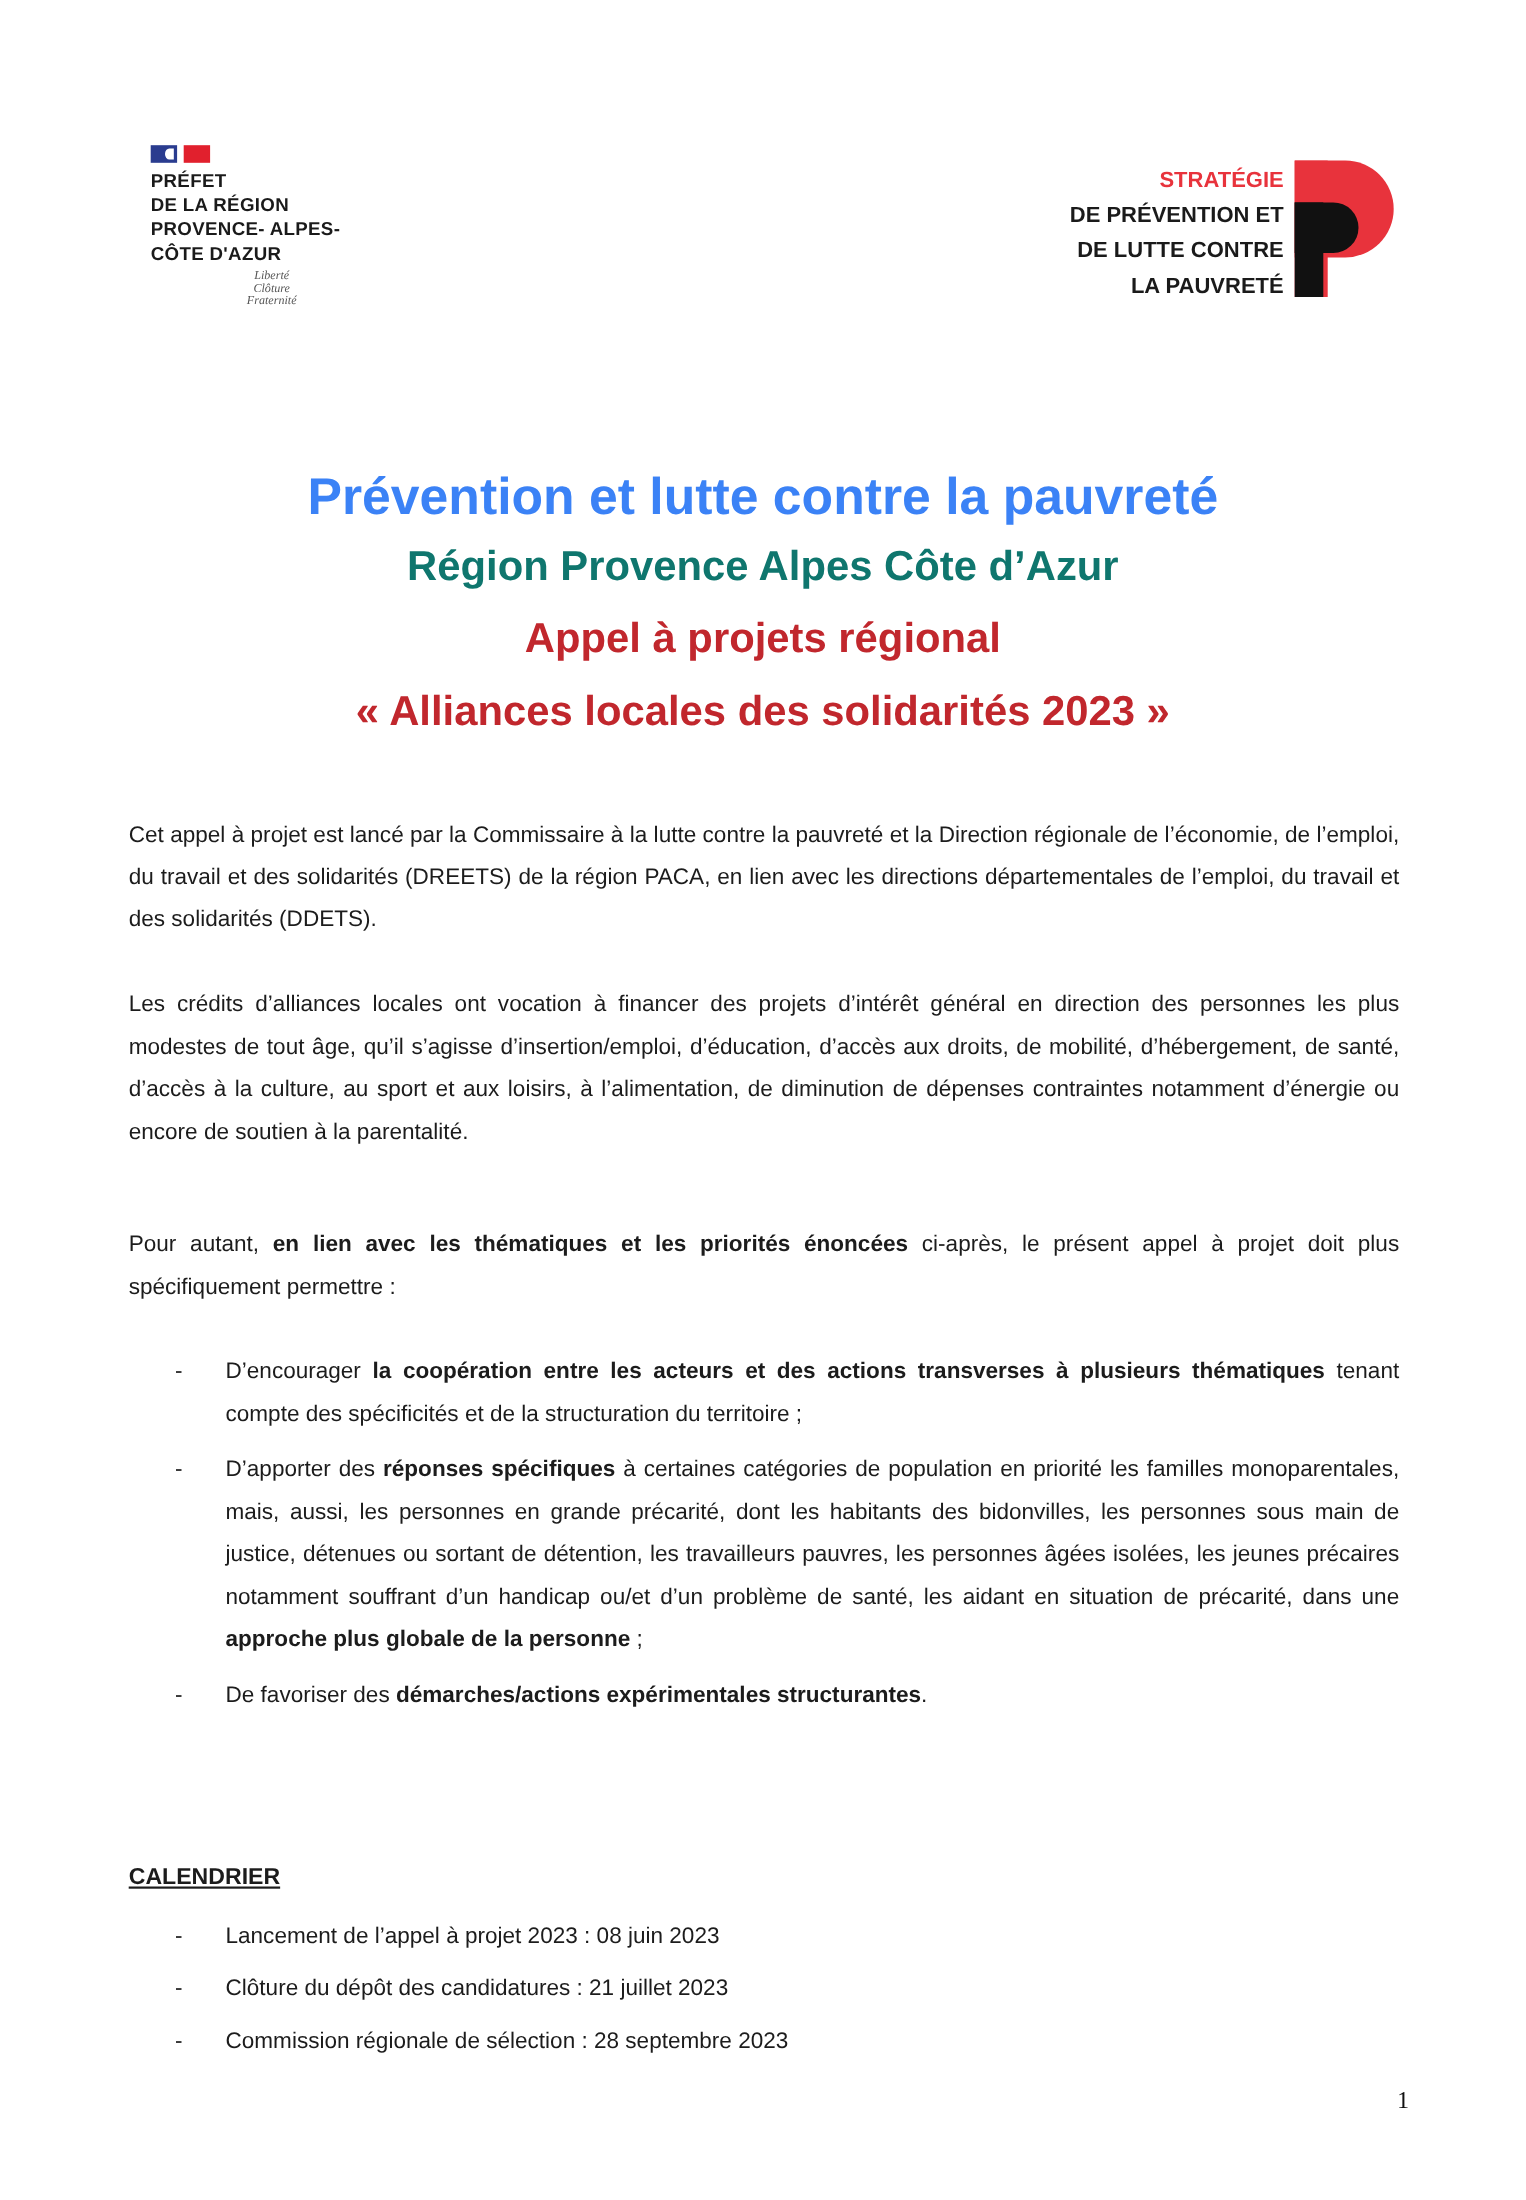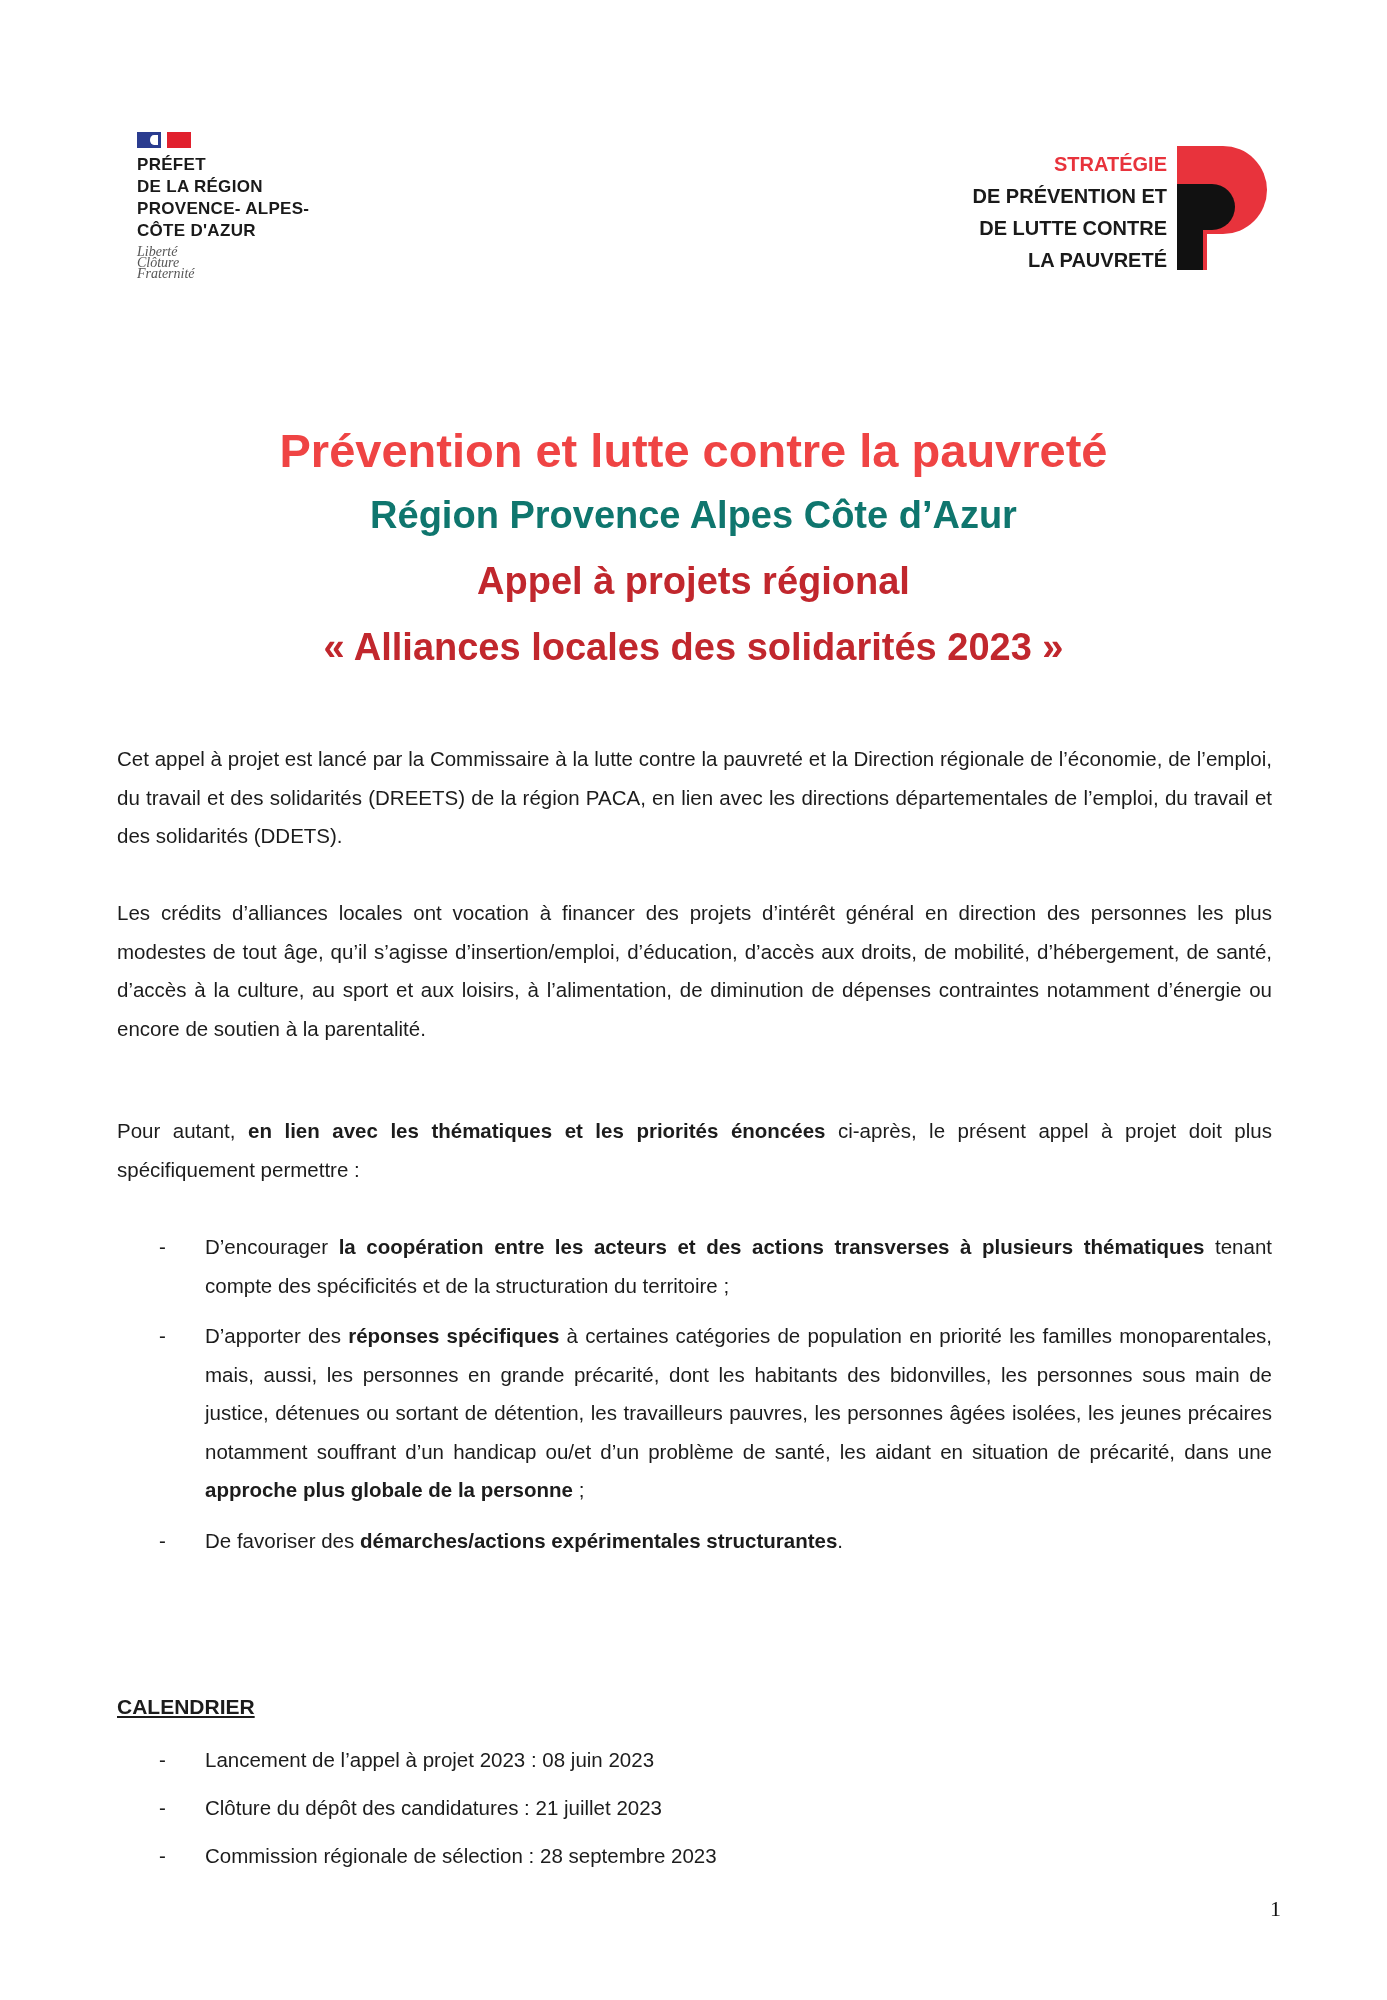--- a/index.html
+++ b/index.html
@@ -6,35 +6,35 @@
   body { width: 1387px; height: 2000px; position: relative; overflow: hidden;
          font-family: "Liberation Sans", "DejaVu Sans", sans-serif; color: #1a1a1a; }
 
   
   .logo-left { position: absolute; left: 137px; top: 132px; width: 220px; }
   .flag { display: flex; gap: 6px; margin-bottom: 6px; }
   .flag .blue { width: 24px; height: 16px; background: #2a3c8f; position: relative; }
   .flag .blue::after { content: ""; position: absolute; right: 3px; top: 3px; width: 8px; height: 10px; background: #ffffff; border-radius: 50% 0 0 50%; }
   .flag .red { width: 24px; height: 16px; background: #e1202d; }
   .pref-text { font-weight: bold; font-size: 17px; line-height: 22px; letter-spacing: 0.3px; color: #1a1a1a; }
-  .devise { font-style: italic; font-size: 14px; line-height: 11px; color: #555; margin-top: 4px; font-family: "Liberation Serif", serif; }
+  .devise { font-style: italic; font-size: 11px; line-height: 11px; color: #555; margin-top: 4px; font-family: "Liberation Serif", serif; text-align: center; }
 
   
   .logo-right { position: absolute; right: 118px; top: 146px; display: flex; align-items: flex-start; }
   .logo-right .txt { text-align: right; font-weight: bold; font-size: 20px; line-height: 32px; margin-right: 10px; margin-top: 2px; }
   .logo-right .txt .red { color: #e8333c; }
   .p-mark { width: 92px; height: 124px; position: relative; }
   .p-mark .stem-red { position: absolute; left: 0; top: 0; width: 30px; height: 124px; background: #e8333c; }
   .p-mark .bowl-red { position: absolute; left: 0; top: 0; width: 90px; height: 88px; background: #e8333c; border-radius: 0 48px 48px 0; }
   .p-mark .stem-black { position: absolute; left: 0; top: 38px; width: 26px; height: 86px; background: #111; }
   .p-mark .bowl-black { position: absolute; left: 0; top: 38px; width: 58px; height: 46px; background: #111; border-radius: 0 24px 24px 0; }
 
   
   .titles { position: absolute; left: 0; right: 0; top: 420px; text-align: center; }
-  .t1 { font-weight: bold; font-size: 47px; line-height: 62px; color: #ef4444; }
+  .t1 { font-weight: bold; font-size: 47px; line-height: 62px; color: #3b82f6; }
   .t2 { font-weight: bold; font-size: 38px; line-height: 66px; color: #0f766e; }
   .t3 { font-weight: bold; font-size: 38px; line-height: 66px; color: #c1272d; }
   .t4 { font-weight: bold; font-size: 38px; line-height: 66px; color: #c1272d; }
 
   
   .body { position: absolute; left: 117px; width: 1155px; font-size: 20.5px; line-height: 38.5px; color: #1c1c1c; text-align: justify; }
   .p1 { top: 740px; }
   .p2 { top: 894px; }
   .p3 { top: 1112px; }
   .body b { font-weight: bold; }

